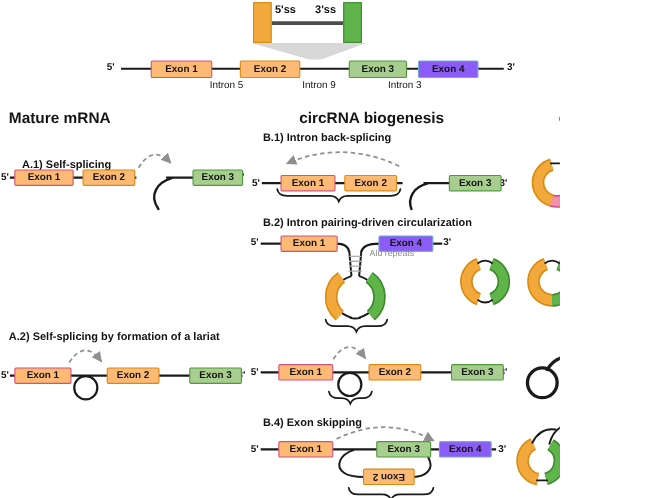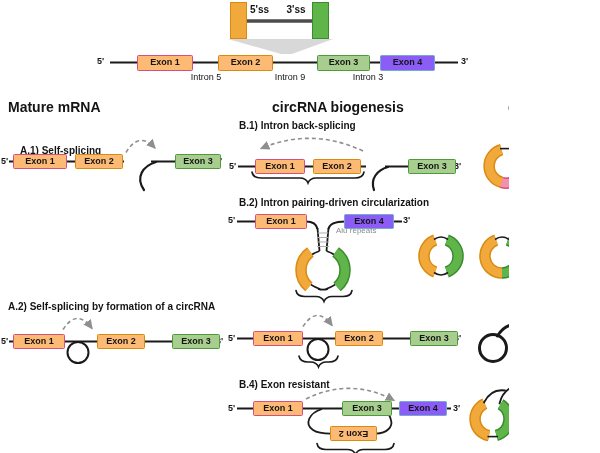--- a/index.html
+++ b/index.html
@@ -157,34 +157,34 @@
   <div class="exon orange" style="left:313px;top:159px;width:48px;height:15px;">Exon 2</div>
   <div class="exon greenbox" style="left:393px;top:159px;width:48px;height:15px;">Exon 3</div>
 
   <div class="lbl title" style="left:239px;top:198px;">B.2) Intron pairing-driven circularization</div>
   <div class="lbl prime" style="left:228px;top:216px;">5'</div>
   <div class="lbl prime" style="left:403px;top:216px;">3'</div>
   <div class="exon pink" style="left:255px;top:214px;width:52px;height:15px;">Exon 1</div>
   <div class="exon blue" style="left:344px;top:214px;width:50px;height:15px;">Exon 4</div>
   <div class="lbl alu" style="left:336px;top:227px;">Alu repeats</div>
 
-  <div class="lbl title" style="left:8px;top:302px;">A.2) Self-splicing by formation of a circRNA</div>
+  <div class="lbl title" style="left:8px;top:302px;">A.2) Self-splicing by formation of a lariat</div>
   <div class="lbl prime" style="left:1px;top:337px;">5'</div>
   <div class="lbl prime" style="left:216px;top:337px;">3'</div>
   <div class="exon pink" style="left:13px;top:334px;width:52px;height:15px;">Exon 1</div>
   <div class="exon orange" style="left:97px;top:334px;width:48px;height:15px;">Exon 2</div>
   <div class="exon greenbox" style="left:157px;top:334px;width:48px;height:15px;">Exon 3</div>
 
   <div class="lbl prime" style="left:228px;top:334px;">5'</div>
   <div class="lbl prime" style="left:454px;top:334px;">3'</div>
   <div class="exon pink" style="left:253px;top:331px;width:50px;height:15px;">Exon 1</div>
   <div class="exon orange" style="left:335px;top:331px;width:48px;height:15px;">Exon 2</div>
   <div class="exon greenbox" style="left:395px;top:331px;width:48px;height:15px;">Exon 3</div>
 
-  <div class="lbl title" style="left:239px;top:380px;">B.4) Exon resistant</div>
+  <div class="lbl title" style="left:239px;top:380px;">B.4) Exon skipping</div>
   <div class="lbl prime" style="left:228px;top:404px;">5'</div>
   <div class="lbl prime" style="left:453px;top:404px;">3'</div>
   <div class="exon pink" style="left:253px;top:401px;width:50px;height:15px;">Exon 1</div>
   <div class="exon greenbox" style="left:327px;top:401px;width:50px;height:15px;">Exon 3</div>
   <div class="exon blue" style="left:399px;top:401px;width:48px;height:15px;">Exon 4</div>
   <div class="exon orange flip" style="left:330px;top:426px;width:47px;height:15px;">Exon 2</div>
 
 </div>
 
 </body></html>

